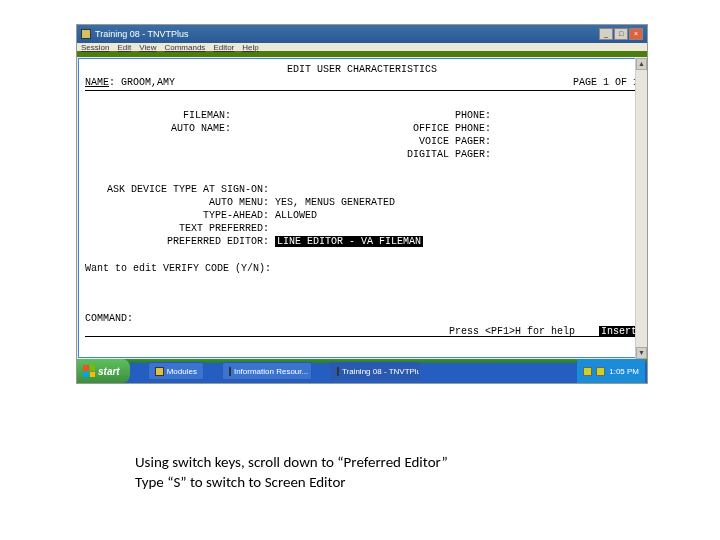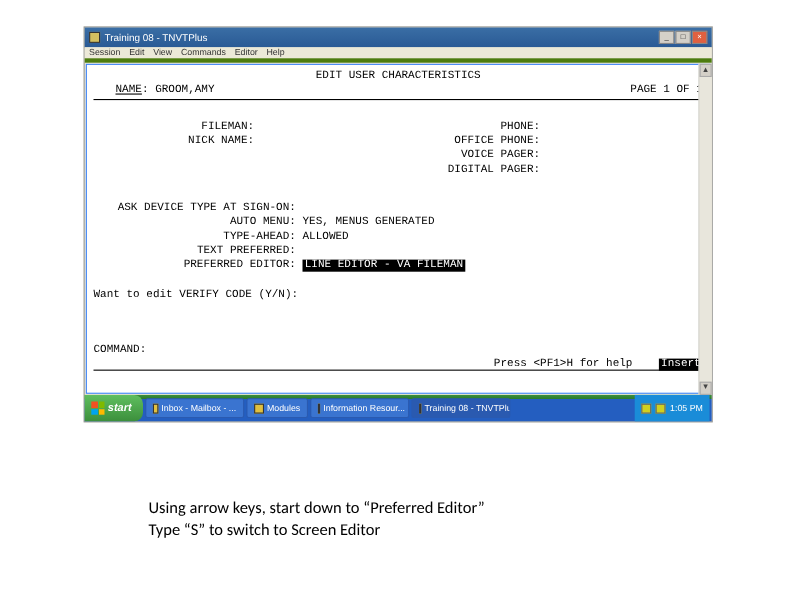--- a/index.html
+++ b/index.html
@@ -49,43 +49,45 @@
     border: 1px solid #888;
     font-size: 7px;
     line-height: 10px;
     text-align: center;
     color: #222;
   }
   .win-btn.close { background: #e06040; color: #fff; }
   .menubar {
     height: 14px;
     background: #ece9d8;
-    border-bottom: 4px solid #4d7c0f;
-    display: flex;
+    border-bottom: 6px solid #4d7c0f;
+    display: flex;
+    align-items: center;
     padding: 0 4px;
     gap: 8px;
     font-size: 8px;
     color: #333;
+    text-decoration: underline;
   }
   .terminal {
     flex: 1;
     background: #fff;
     border: 1px solid #3b82f6;
     margin: 1px;
     padding: 4px 6px;
     font-family: "Courier New", monospace;
     font-size: 10px;
     line-height: 13px;
     color: #000;
     position: relative;
     overflow: hidden;
   }
   .term-line { white-space: pre; }
   .center { text-align: center; }
-  .underline { text-decoration: underline; margin-left: 20px; }
+  .underline { text-decoration: underline; }
   .term-row { display: flex; justify-content: space-between; }
   .sel-invert {
     background: #000;
     color: #fff;
     padding: 0 2px;
   }
   .fieldgrid {
     display: grid;
     grid-template-columns: 150px 120px 140px 40px;
     gap: 0;
@@ -125,21 +127,21 @@
     position: absolute;
     top: 12px; bottom: 12px; left: 0; right: 0;
     background: #e8e6dc;
   }
   .scroll-right .sbtn.bottom { position: absolute; bottom: 0; left: 0; right: 0; }
   .taskbar {
     height: 24px;
     background: linear-gradient(#3c8f3c, #2a7a2a 4px, #245ec0 4px, #245ec0);
     display: flex;
     align-items: center;
-    gap: 2px;
+    gap: 18px;
     font-size: 8px;
     color: #fff;
     padding-right: 2px;
   }
   .start-btn {
     height: 24px;
     padding: 0 10px 0 6px;
     background: linear-gradient(#5fbf5f, #3c8f3c);
     border-radius: 0 8px 8px 0;
     display: flex;
@@ -232,21 +234,21 @@
     </div>
     <div style="border-top:1px solid #000; margin:1px 0 10px 0;"></div>
 
     <div style="height:8px;"></div>
     <div class="fieldgrid">
       <div class="flab">FILEMAN:</div>
       <div class="fval"></div>
       <div class="flab">PHONE:</div>
       <div class="fval"></div>
 
-      <div class="flab">NICK NAME:</div>
+      <div class="flab">AUTO NAME:</div>
       <div class="fval"></div>
       <div class="flab">OFFICE PHONE:</div>
       <div class="fval"></div>
 
       <div></div>
         <div></div>
       <div class="flab">VOICE PAGER:</div>
       <div class="fval"></div>
 
       <div></div>
@@ -292,24 +294,20 @@
   <div class="taskbar">
     <div class="start-btn">
       <div class="start-logo">
           <span></span>
           <span></span>
           <span></span>
           <span></span>
         </div>
       <span>start</span>
     </div>
-    <div class="task-item">
-        <span class="ti-ico"></span>
-        <span>Inbox - Mailbox - ...</span>
-      </div>
     <div class="task-item">
         <span class="ti-ico"></span>
         <span>Modules</span>
       </div>
     <div class="task-item">
         <span class="ti-ico"></span>
         <span>Information Resour...</span>
       </div>
     <div class="task-item active">
         <span class="ti-ico"></span>
@@ -318,15 +316,15 @@
     <div class="tray">
       <span class="ti"></span>
       <span class="ti"></span>
       <span>1:05 PM</span>
     </div>
   </div>
 
 </div>
 
 <div class="caption">
-  <div>Using arrow keys, start down to “Preferred Editor”</div>
+  <div>Using switch keys, scroll down to “Preferred Editor”</div>
   <div>Type “S” to switch to Screen Editor</div>
 </div>
 
 </body></html>

